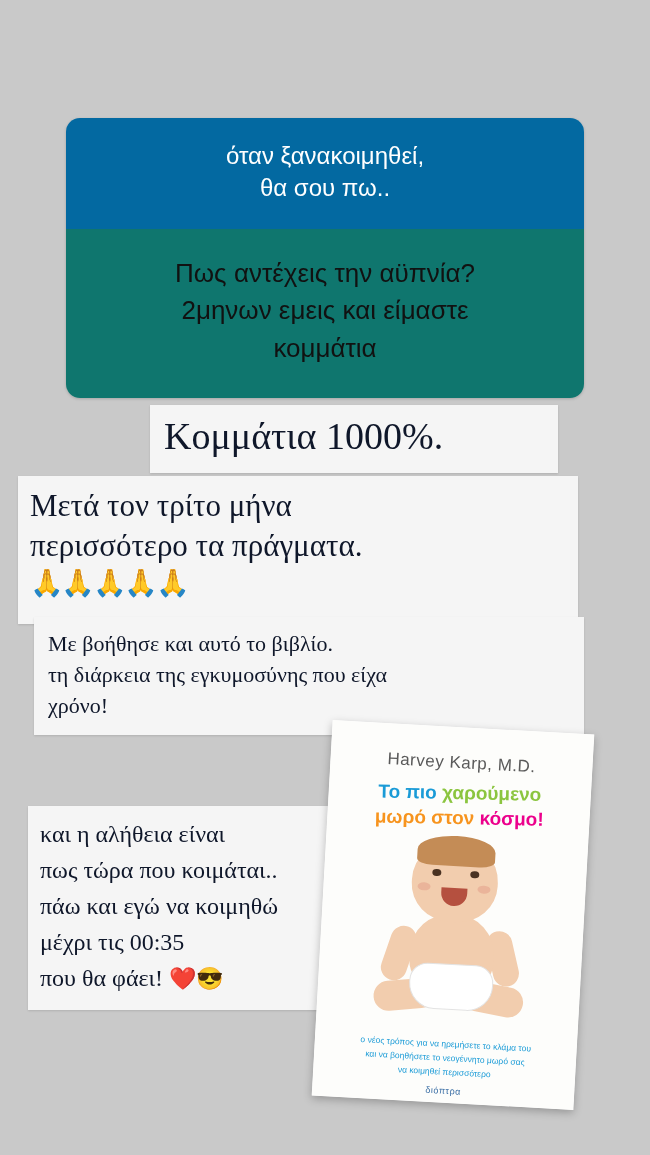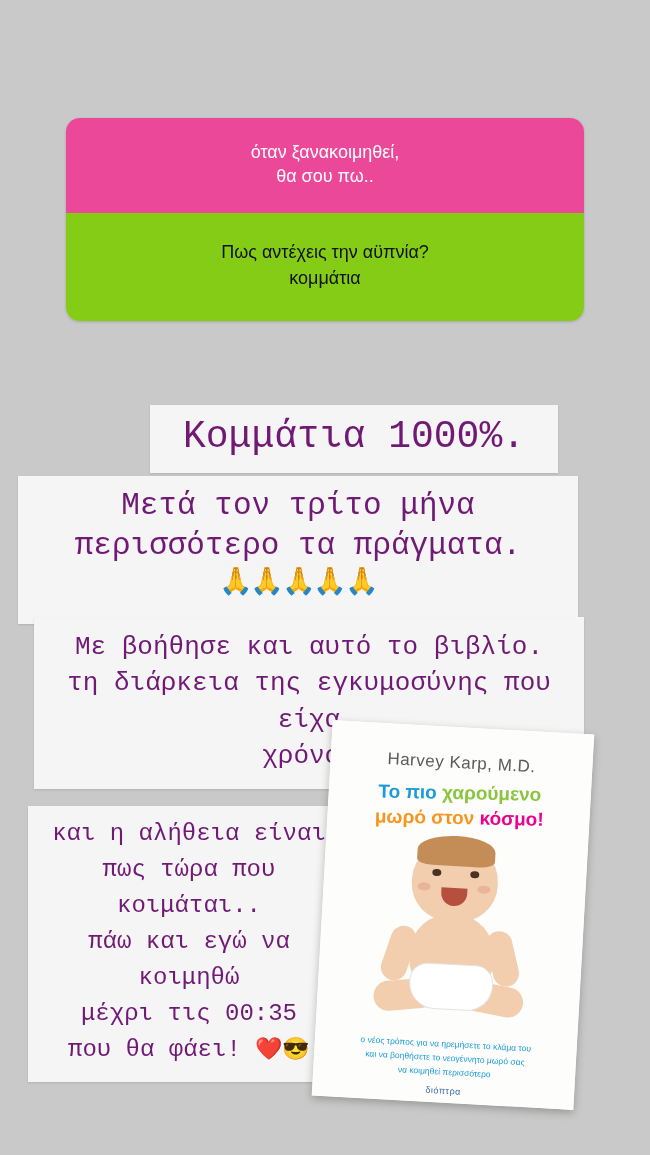--- a/index.html
+++ b/index.html
@@ -19,51 +19,51 @@
   .question-sticker {
     position: absolute;
     left: 66px;
     top: 118px;
     width: 518px;
     border-radius: 14px;
     overflow: hidden;
     box-shadow: 0 1px 3px rgba(0,0,0,0.18);
   }
   .question-header {
-    background: #ec4899;
+    background: #0369a1;
     color: #ffffff;
     text-align: center;
     padding: 22px 20px 24px 20px;
-    font-size: 18px;
+    font-size: 24px;
     line-height: 1.35;
     font-family: "Liberation Sans", sans-serif;
   }
   .question-header .line {
     display: block;
   }
   .question-body {
-    background: #84cc16;
+    background: #0f766e;
     color: #111111;
     text-align: center;
     padding: 26px 26px 30px 26px;
-    font-size: 18px;
+    font-size: 26px;
     line-height: 1.45;
     font-family: "Liberation Sans", sans-serif;
   }
   .question-body .line {
     display: block;
   }
 
   
   .sticker {
     position: absolute;
     background: #f5f5f5;
-    color: #701a75;
-    font-family: Liberation Mono, monospace;
-    text-align: center;
+    color: #0f172a;
+    font-family: Liberation Serif, serif;
+    text-align: left;
     box-shadow: 0 1px 2px rgba(0,0,0,0.12);
   }
   .sticker .line {
     display: block;
   }
 
   #sticker-kommatia {
     left: 150px;
     top: 405px;
     width: 380px;
@@ -86,21 +86,21 @@
     line-height: 1.1;
     letter-spacing: -2px;
     margin-top: 2px;
   }
 
   #sticker-vivlio {
     left: 34px;
     top: 617px;
     width: 522px;
     padding: 12px 14px 14px 14px;
-    font-size: 26px;
+    font-size: 22px;
     line-height: 1.4;
   }
 
   #sticker-alitheia {
     left: 28px;
     top: 806px;
     width: 298px;
     padding: 10px 12px 14px 12px;
     font-size: 24px;
     line-height: 1.5;
@@ -264,20 +264,21 @@
 </head>
 <body>
 
 <div class="question-sticker">
   <div class="question-header">
     <span class="line">όταν ξανακοιμηθεί,</span>
     <span class="line">θα σου πω..</span>
   </div>
   <div class="question-body">
     <span class="line">Πως αντέχεις την αϋπνία?</span>
+    <span class="line">2μηνων εμεις και είμαστε</span>
     <span class="line">κομμάτια</span>
   </div>
 </div>
 
 <div class="sticker" id="sticker-kommatia">
   <span class="line">Κομμάτια 1000%.</span>
 </div>
 
 <div class="sticker" id="sticker-trito-mina">
   <span class="line">Μετά τον τρίτο μήνα</span>

